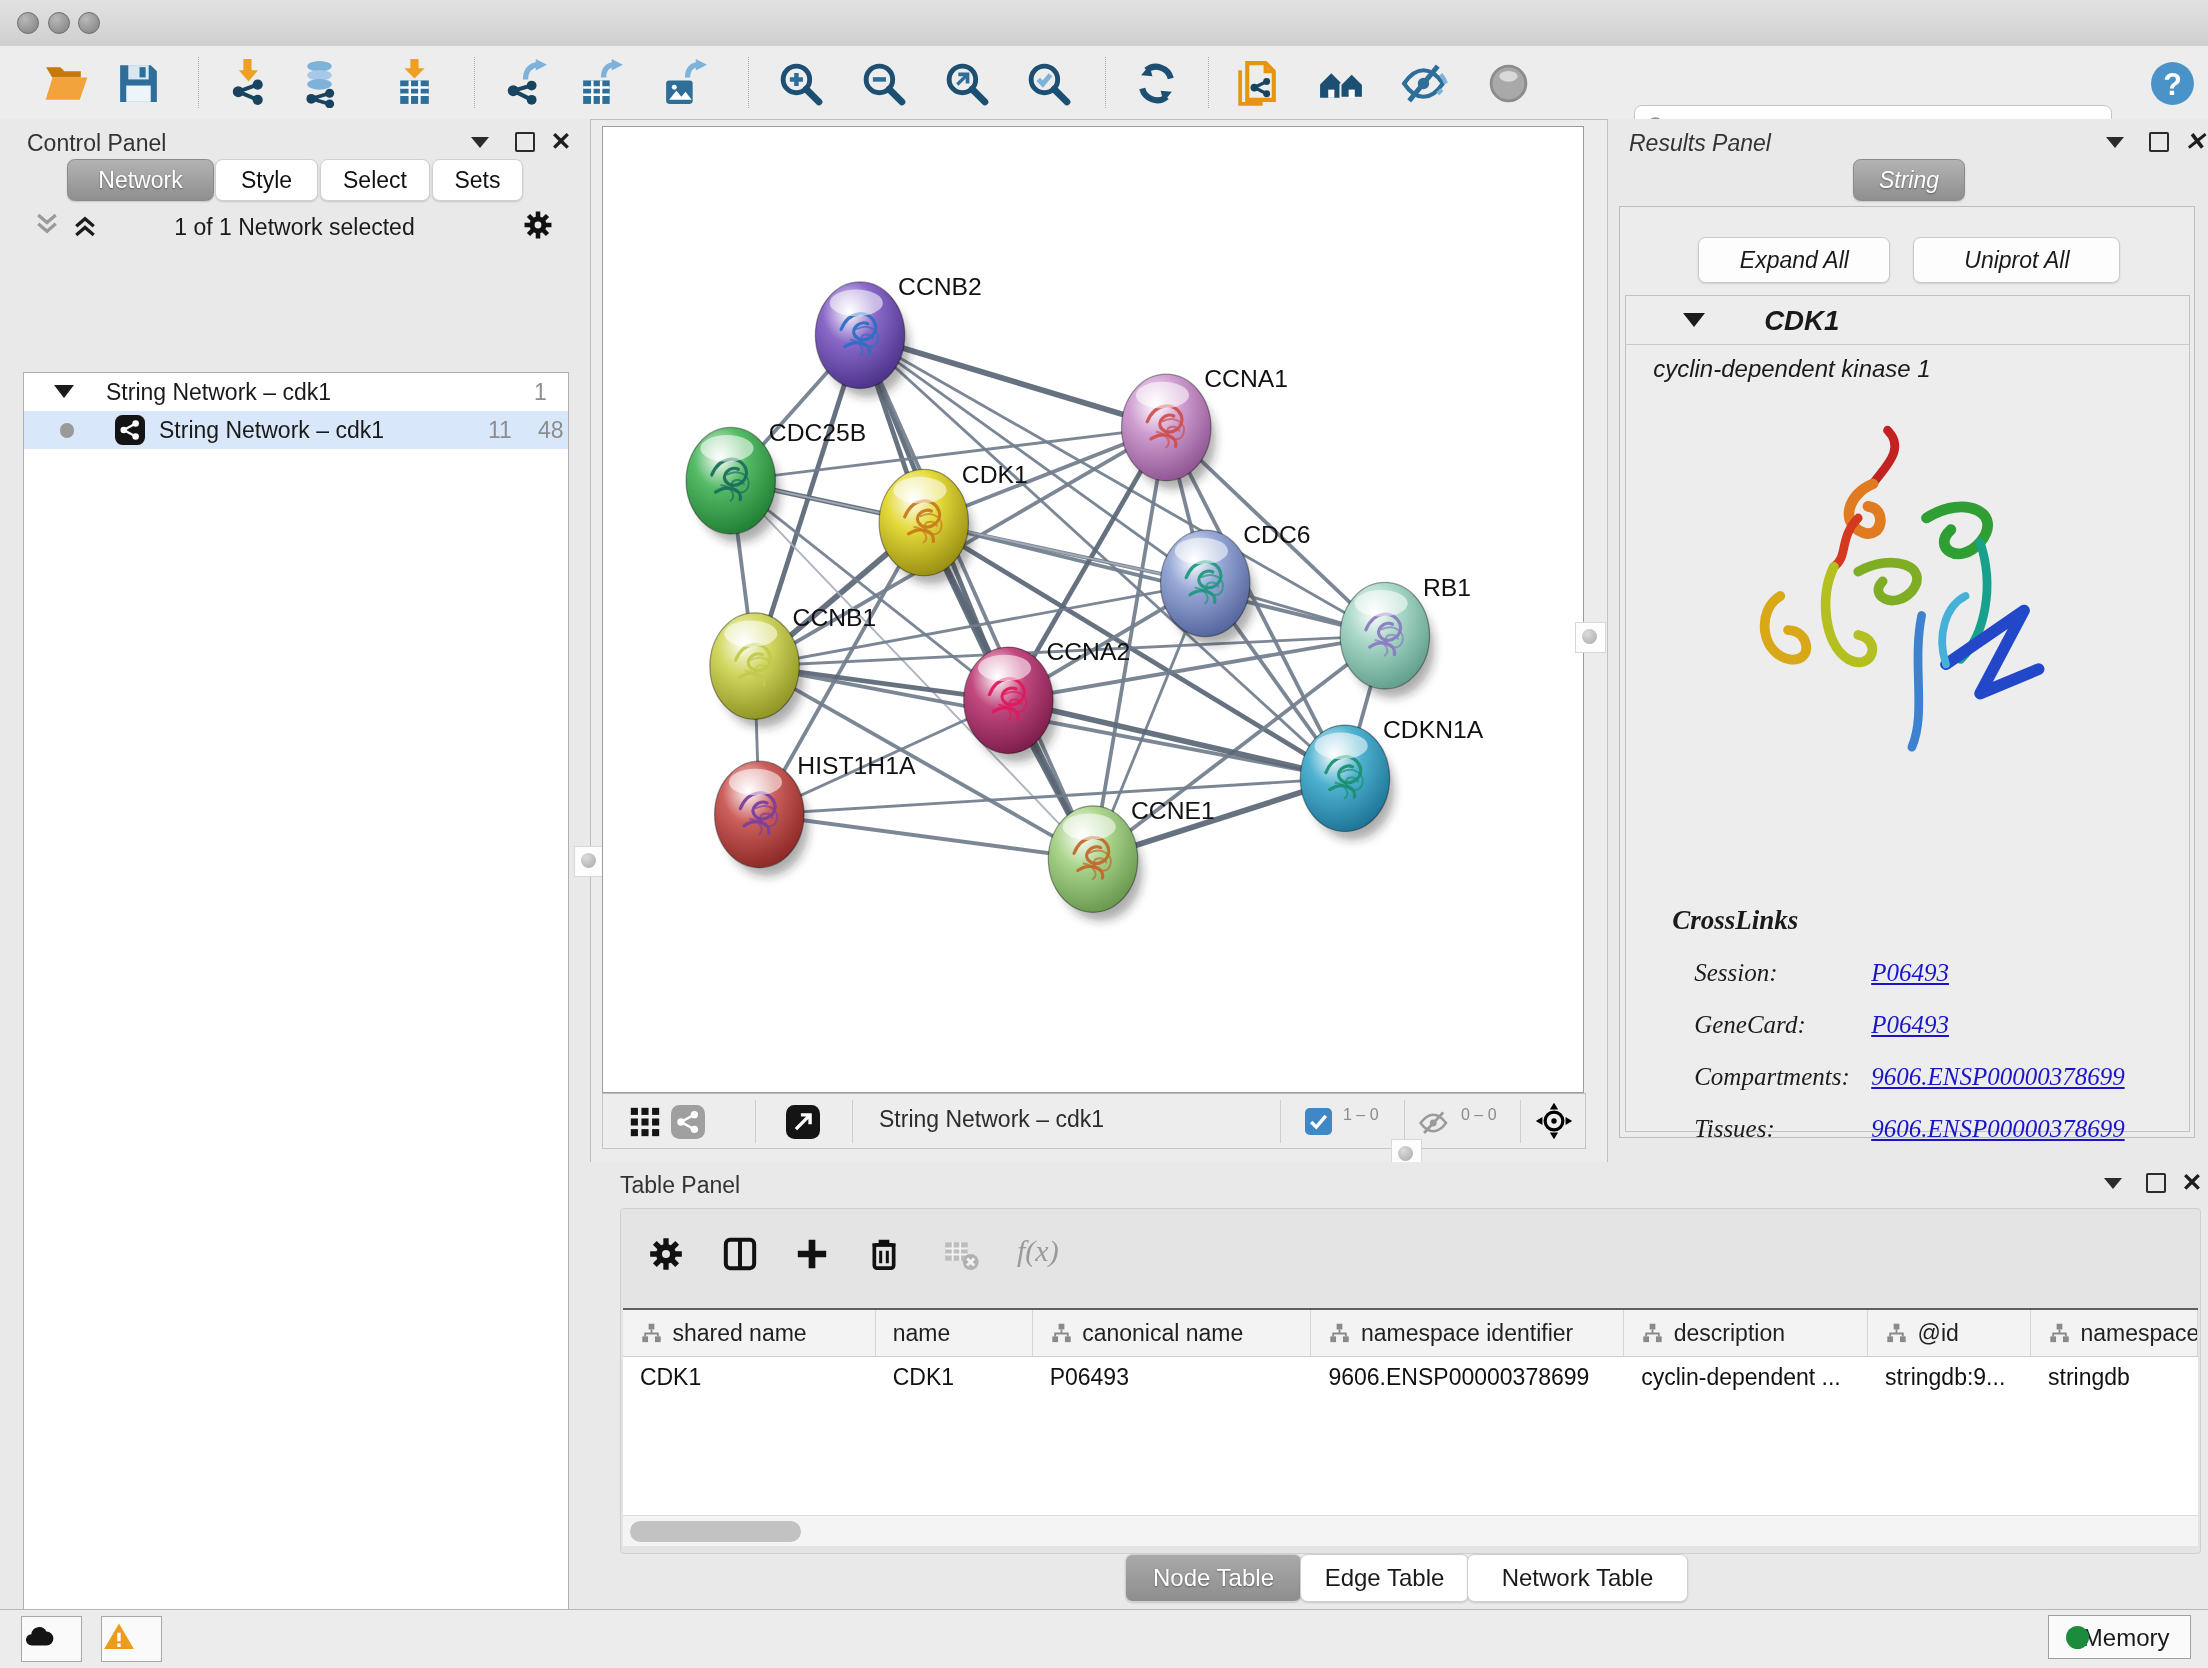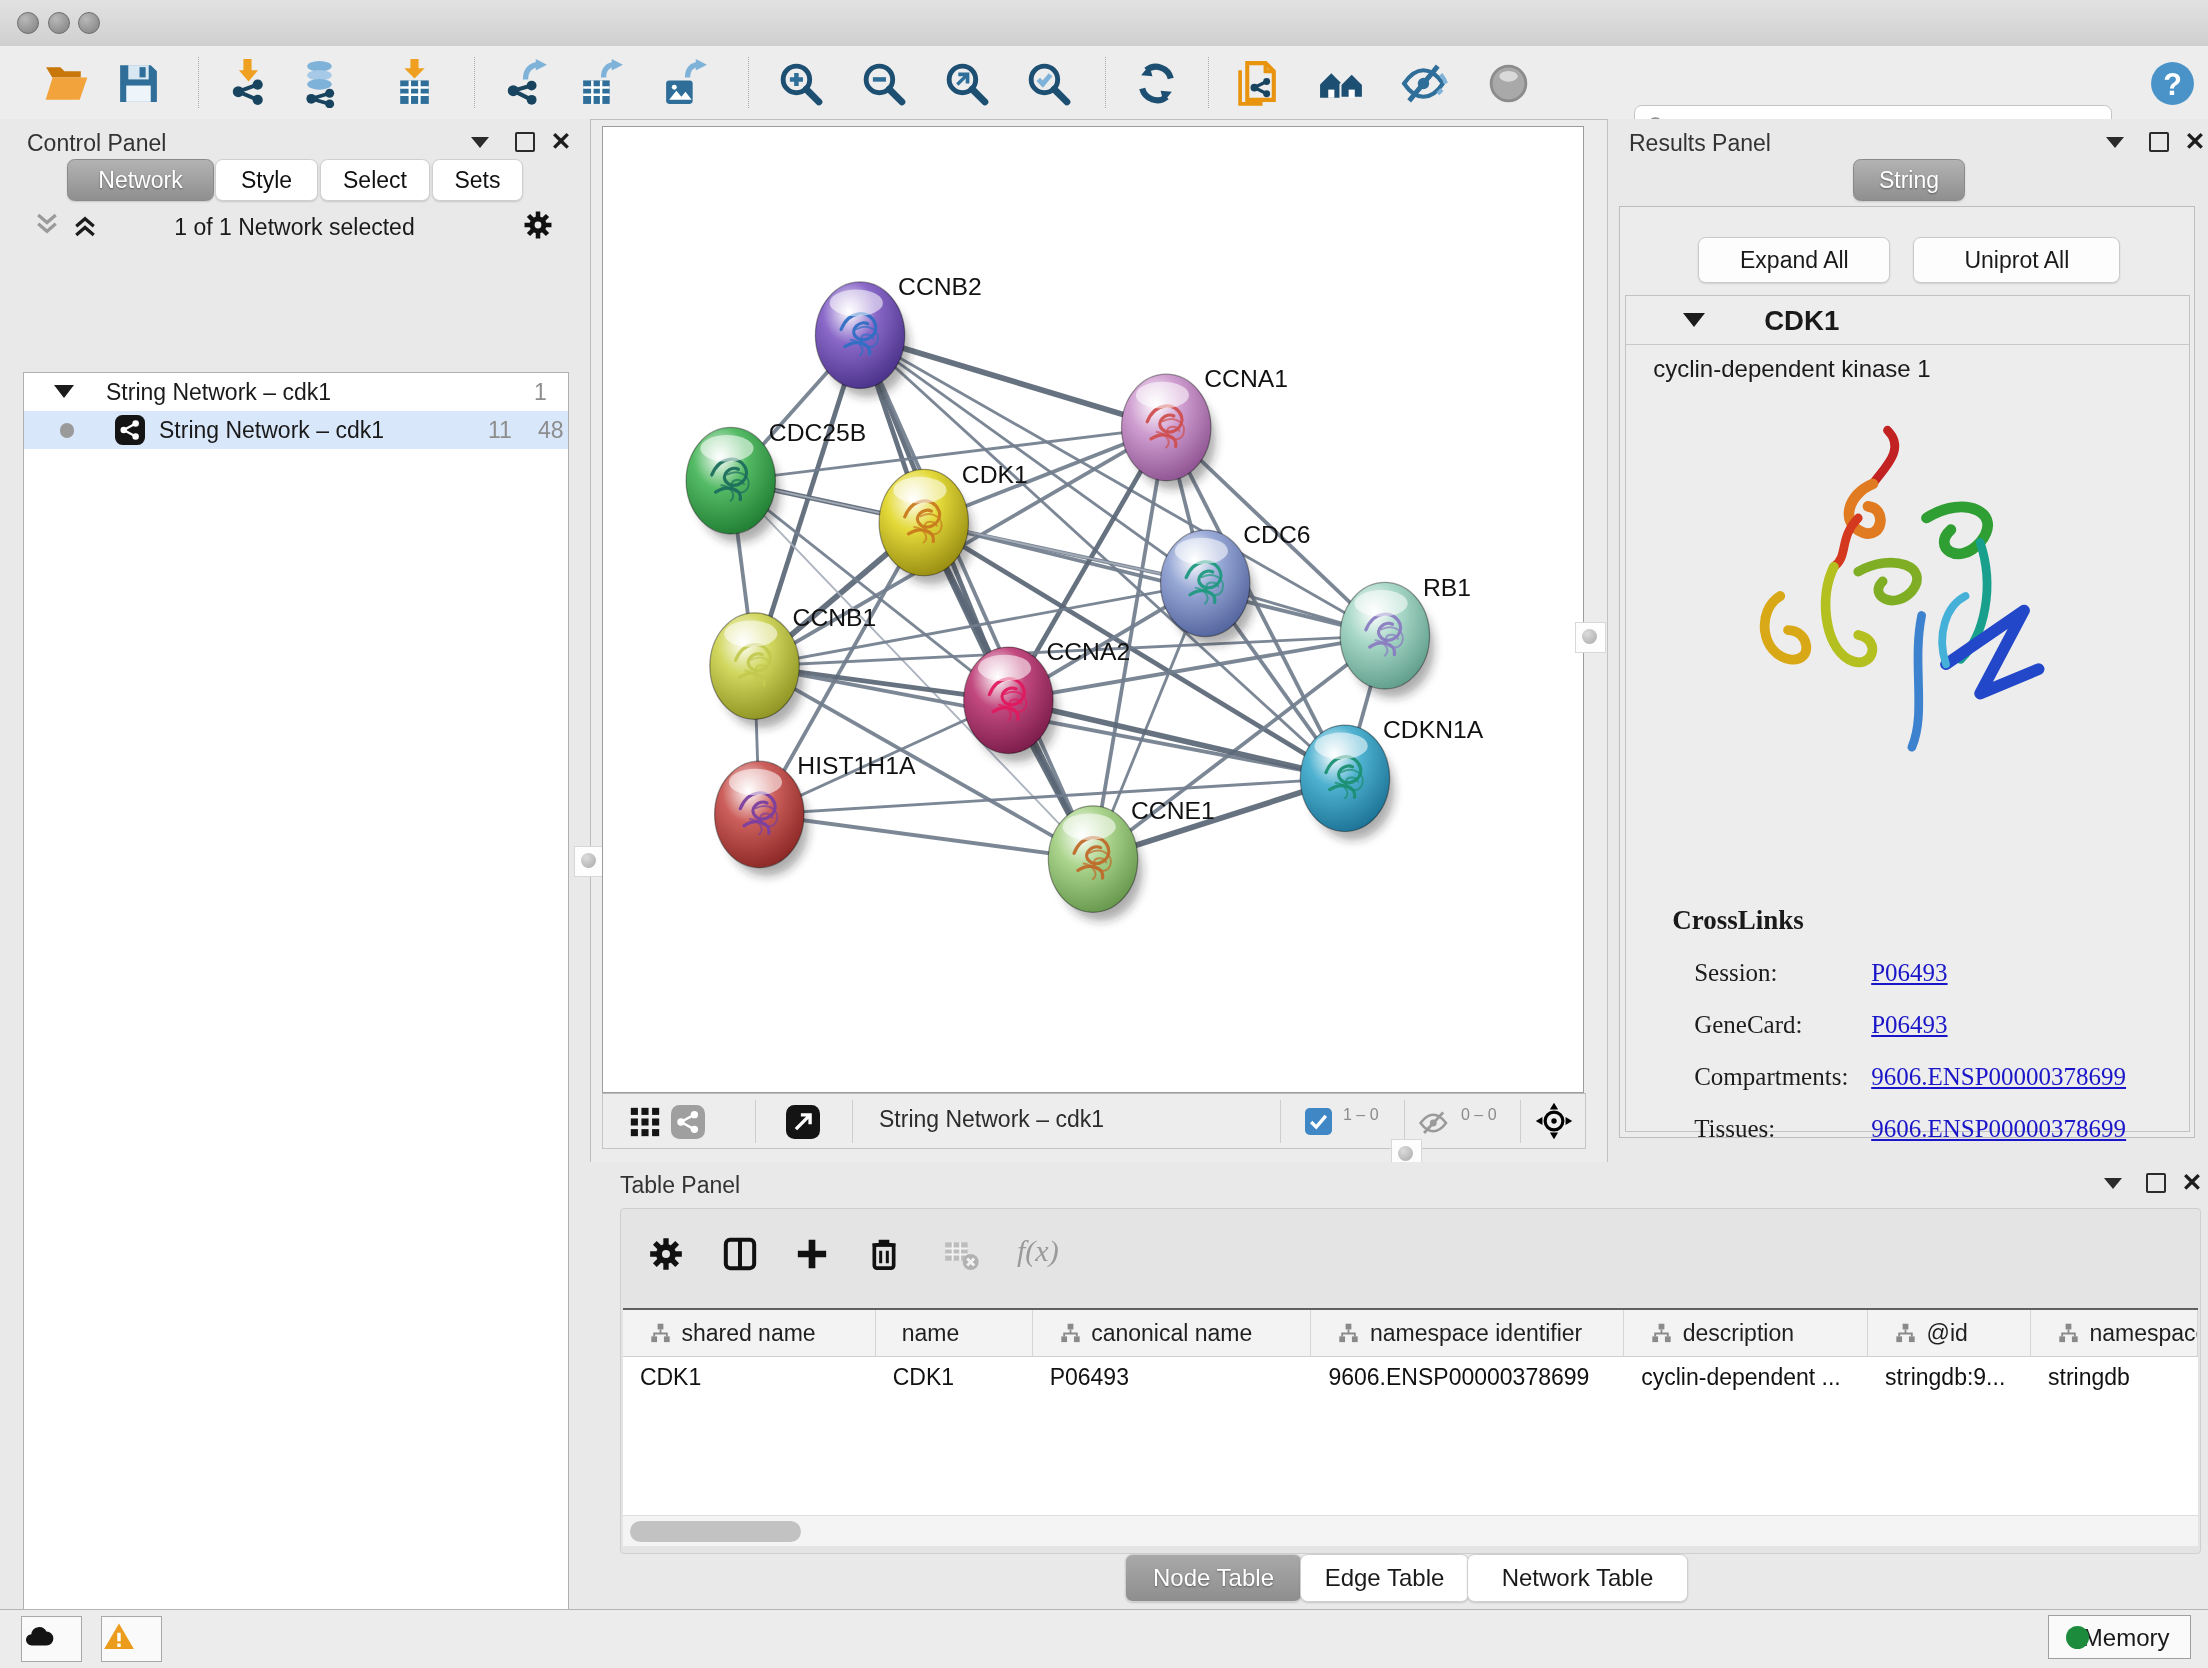--- a/index.html
+++ b/index.html
@@ -58,21 +58,21 @@
   .nb-ico{position:absolute;top:10.5px;width:34px;height:34px;}
   .nb-sep{position:absolute;top:5.7px;height:43px;border-left:1px solid #cdcdcd;}
   .nb-txt{position:absolute;top:12.4px;font-size:23px;color:#2c2c2c;}
   .nb-cnt{position:absolute;top:12.4px;font-size:16px;color:#8b8b8b;}
   .handle{position:absolute;width:28.5px;height:28.5px;background:#fdfdfd;border:1px solid #d8d8d8;}
   .handle i{position:absolute;left:5.7px;top:5.7px;width:15px;height:15px;border-radius:50%;
     background:radial-gradient(circle at 35% 30%,#dcdcdc,#a8a8a8);}
 
   
   .results{position:absolute;left:1607px;top:119px;width:601px;height:1043px;background:#e9e9e9;
-    border-left:1.9px solid #c2c2c2;}
+    border-left:1.9px solid #c2c2c2;font-style:italic;}
   .rbox{position:absolute;left:11.4px;top:87px;width:574px;height:930px;background:#ececec;
     border:1px solid #bdbdbd;}
   .btn{position:absolute;height:44px;background:#fdfdfd;border:1px solid #c9c9c9;border-radius:7.6px;
     font-size:23px;text-align:center;line-height:44px;box-shadow:0 1px 1.9px rgba(0,0,0,.12);cursor:pointer;}
   .inbox{position:absolute;left:4.8px;top:88px;width:563px;height:835px;border:1px solid #c2c2c2;background:#ededed;}
   .gene-hd{position:absolute;left:0;top:0;width:100%;height:48px;border-bottom:1px solid #c9c9c9;}
   .gene-name{position:absolute;left:138px;top:8.6px;font-size:27.6px;font-weight:bold;}
   .gene-desc{position:absolute;left:27px;top:59px;font-size:24px;}
   .cl-title{position:absolute;left:46px;top:609px;font-size:27px;font-weight:bold;font-family:"Liberation Serif",serif;}
   .cl-rows{position:absolute;left:68px;top:652px;width:476px;}
@@ -81,21 +81,21 @@
   .cl-link{position:absolute;left:177px;top:11.4px;color:#1a16c8;text-decoration:underline;cursor:pointer;}
 
   
   .tablepanel{position:absolute;left:590px;top:1162px;width:1619px;height:447px;background:#e9e9e9;}
   .tp-inner{position:absolute;left:30px;top:46px;width:1579px;height:344px;background:#e4e4e4;
     border:1px solid #cfcfcf;border-radius:3.8px;}
   .tt-ico{position:absolute;top:25px;width:40px;height:40px;}
   .tbl{position:absolute;left:1.9px;top:99px;width:1575px;height:207px;background:#fff;
     border-top:2.9px solid #5f5f5f;}
   .thead{display:flex;height:46px;background:#f3f3f3;border-bottom:1px solid #cfcfcf;}
-  .th{display:flex;align-items:center;gap:9.5px;padding-left:26px;box-sizing:border-box;
+  .th{display:flex;align-items:center;gap:9.5px;padding-left:17px;box-sizing:border-box;
     border-right:1px solid #d6d6d6;font-size:23px;color:#1f1f1f;white-space:nowrap;overflow:hidden;
     justify-content:flex-start;}
   .tree-ico{width:23px;height:23px;flex:0 0 23px;}
   .trow{display:flex;height:40px;background:#fff;}
   .td{padding-left:17px;box-sizing:border-box;font-size:23px;line-height:40px;color:#111;
     white-space:nowrap;overflow:hidden;}
   .hscroll{position:absolute;left:1.9px;top:306px;width:1575px;height:30px;background:#f4f4f4;
     border-top:1px solid #ddd;}
   .hthumb{position:absolute;left:7.6px;top:4.8px;width:171px;height:21px;border-radius:10.5px;background:#c2c2c2;}
   .bt-tabs{position:absolute;left:535px;top:392px;height:46px;}

